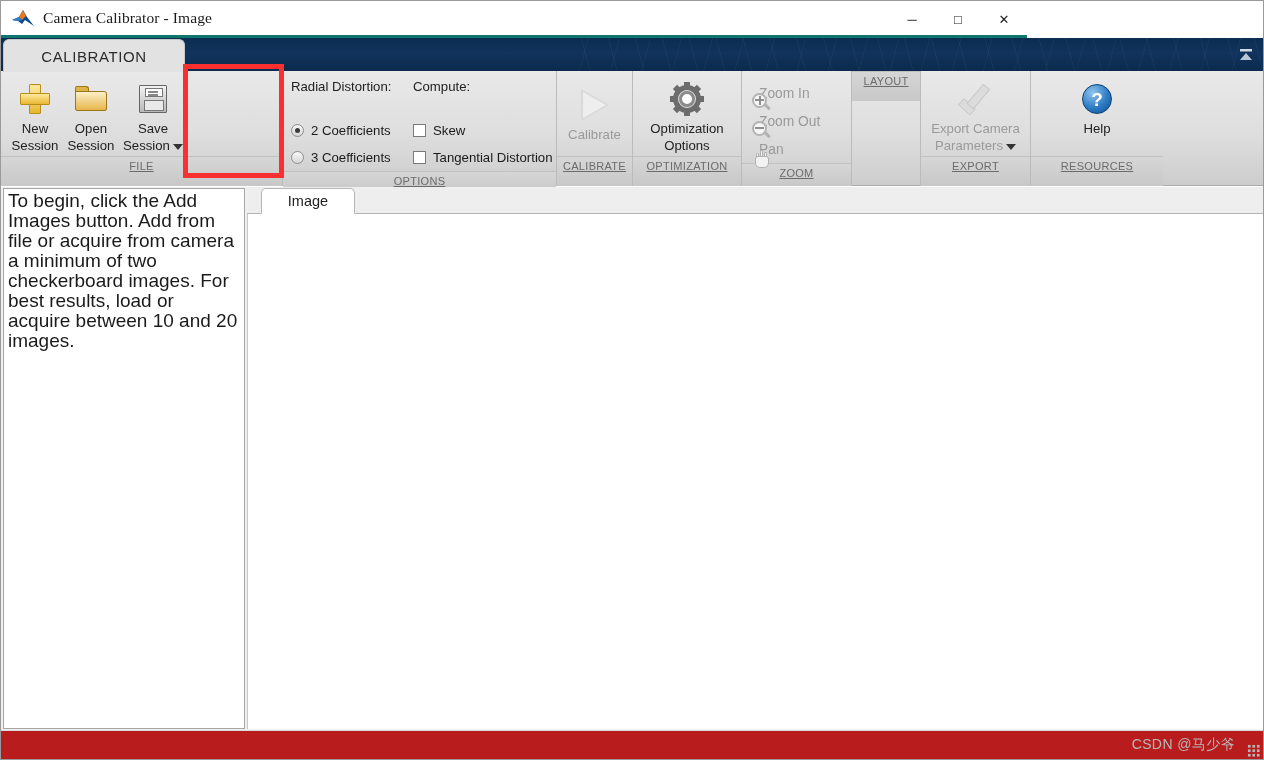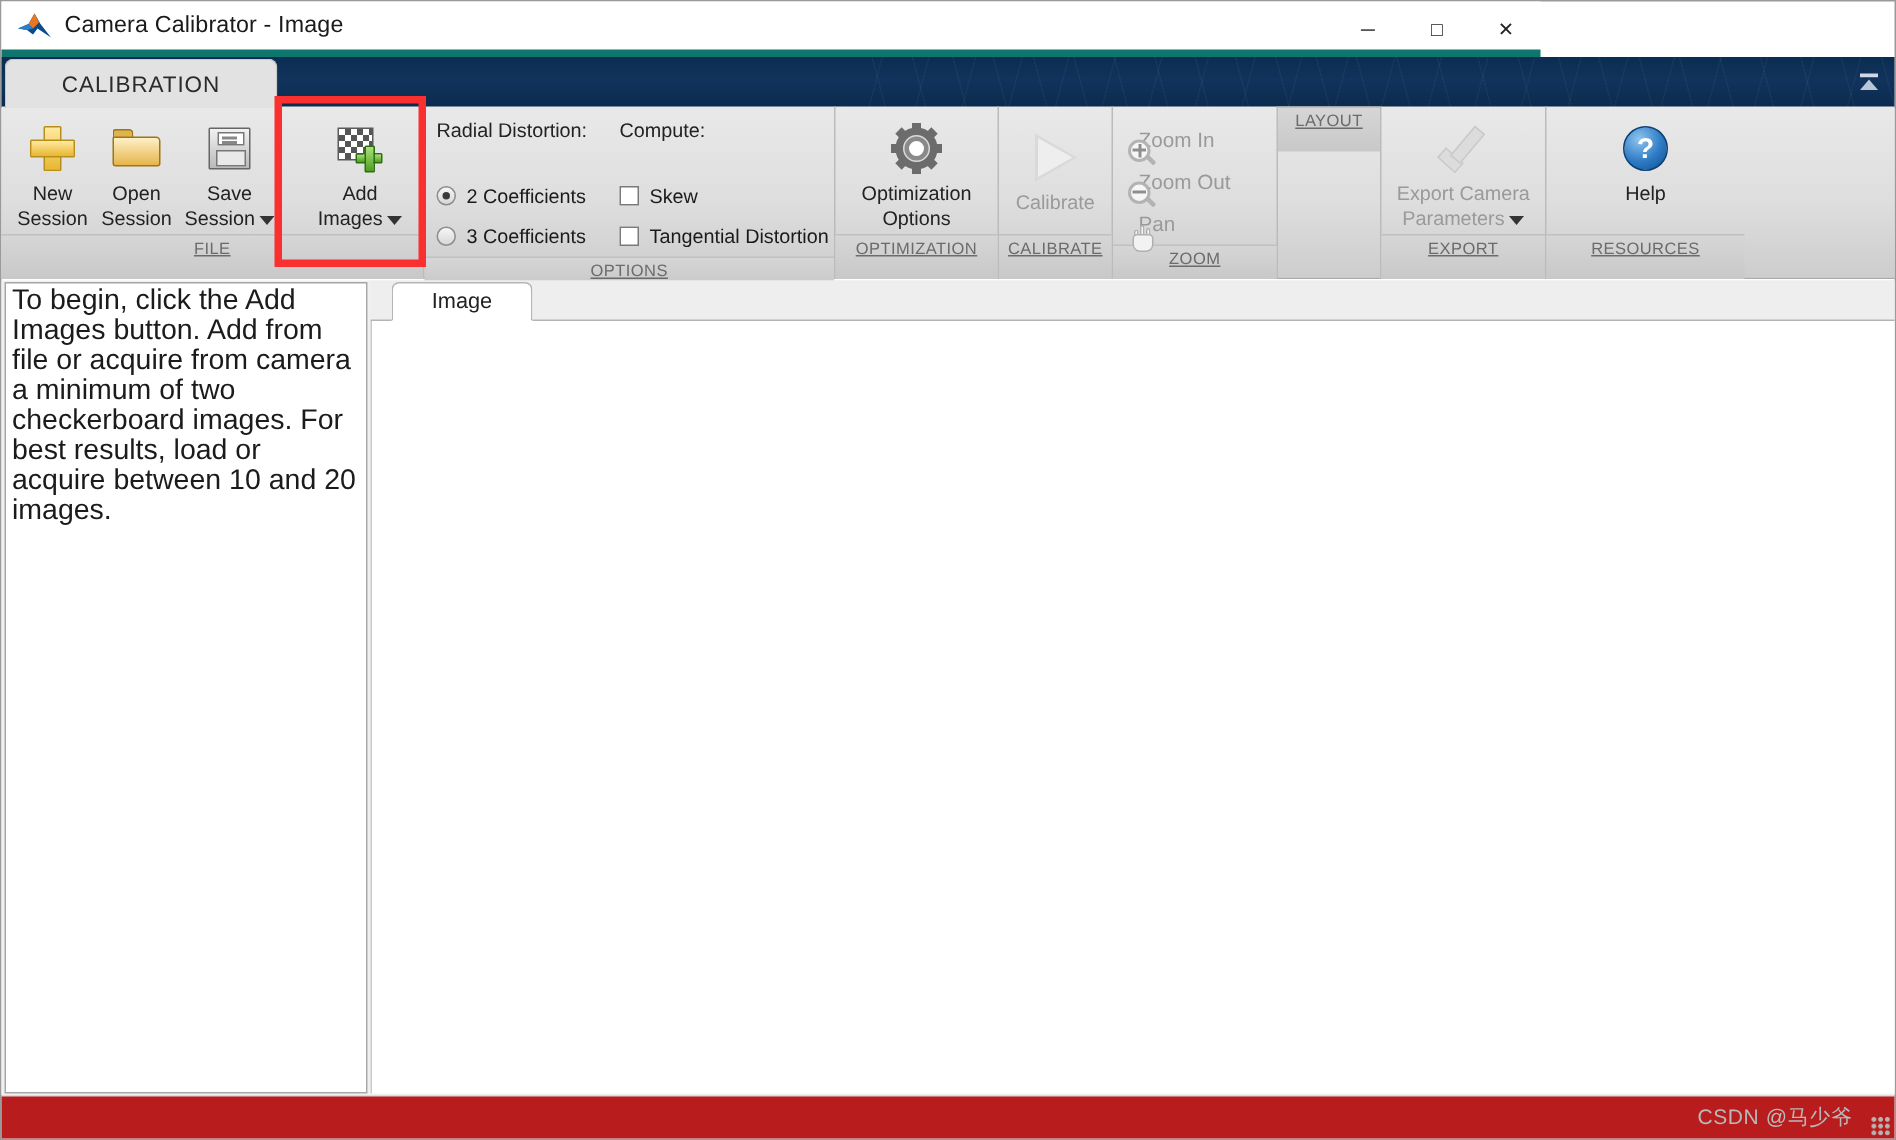--- a/index.html
+++ b/index.html
@@ -15,21 +15,22 @@
     background: #ffffff;
     border: 1px solid #9a9a9a;
   }
 
   
   .titlebar {
     position: absolute; top: 0; left: 0;
     width: 1026px; height: 37px;
     background: #ffffff;
     display: flex; align-items: center;
-    border-bottom: 5px solid #0f766e;
+    border-bottom: 3px solid #0f766e;
+    font-family: Liberation Serif, serif;
   }
   .title-icon {
     width: 26px; height: 22px;
     margin-left: 9px; margin-right: 7px;
     position: relative; flex: none;
   }
   .title-text {
     font-size: 15.5px; color: #1a1a1a;
     letter-spacing: .1px;
   }
@@ -343,31 +344,20 @@
         </div>
         <div class="bigbtn" style="width:68px;min-width:68px">
           <span class="ico">
               <span class="ic-floppy">
                 <span class="sh"></span>
                 <span class="lb"></span>
               </span>
             </span>
           <span>Save</span>
           <span style="white-space:nowrap"><span>Session</span><span class="caret"></span></span>
-        </div>
-        <div class="bigbtn" style="width:86px;min-width:86px;margin-left:10px">
-          <span class="ico">
-              <span class="ic-checker">
-                <span class="grid"></span>
-                <span class="gp"></span>
-                <span class="gpv"></span>
-              </span>
-            </span>
-          <span>Add</span>
-          <span style="white-space:nowrap"><span>Images</span><span class="caret"></span></span>
         </div>
       </div>
       <div class="rgroup-label">FILE</div>
     </div>
 
     <div class="rgroup" style="width:274px">
       <div class="rgroup-body">
         <div class="optgrid">
           <div class="optcol" style="width:122px">
             <div class="hdr">Radial Distortion:</div>
@@ -389,51 +379,51 @@
             <div class="optrow">
               <span class="cbox"></span>
               <span>Tangential Distortion</span>
             </div>
           </div>
         </div>
       </div>
       <div class="rgroup-label">OPTIONS</div>
     </div>
 
+    <div class="rgroup" style="width:76px">
+      <div class="rgroup-body" style="justify-content:center">
+        <div class="bigbtn dis" style="width:72px;min-width:72px;padding-top:10px">
+          <span class="ico">
+              <span class="ic-play"></span>
+            </span>
+          <span>Calibrate</span>
+        </div>
+      </div>
+      <div class="rgroup-label">CALIBRATE</div>
+    </div>
+
     <div class="rgroup" style="width:109px">
       <div class="rgroup-body" style="justify-content:center">
         <div class="bigbtn" style="width:100px;min-width:100px">
           <span class="ico">
             <span class="ic-gear">
                 <span class="t"></span>
                 <span class="t r45"></span>
                 <span class="t r90"></span>
                 <span class="t r135"></span>
                 <span class="ring"></span>
               </span>
           </span>
           <span>Optimization</span>
           <span>Options</span>
         </div>
       </div>
       <div class="rgroup-label">OPTIMIZATION</div>
     </div>
 
-    <div class="rgroup" style="width:76px">
-      <div class="rgroup-body" style="justify-content:center">
-        <div class="bigbtn dis" style="width:72px;min-width:72px;padding-top:10px">
-          <span class="ico">
-              <span class="ic-play"></span>
-            </span>
-          <span>Calibrate</span>
-        </div>
-      </div>
-      <div class="rgroup-label">CALIBRATE</div>
-    </div>
-
     <div class="rgroup" style="width:110px">
       <div class="rgroup-body" style="flex-direction:column;padding-left:10px;padding-top:8px">
         <div style="display:flex;align-items:center;height:28px">
           <span class="ico" style="height:auto;margin:0 7px 0 0">
             <span class="ic-zoom"><span class="lens"></span><span class="handle"></span><span class="sgn"></span><span class="sgn v"></span></span>
           </span>
           <span style="font-size:13.8px;color:#9a9a9a">Zoom In</span>
         </div>
         <div style="display:flex;align-items:center;height:28px">
           <span class="ico" style="height:auto;margin:0 7px 0 0">

